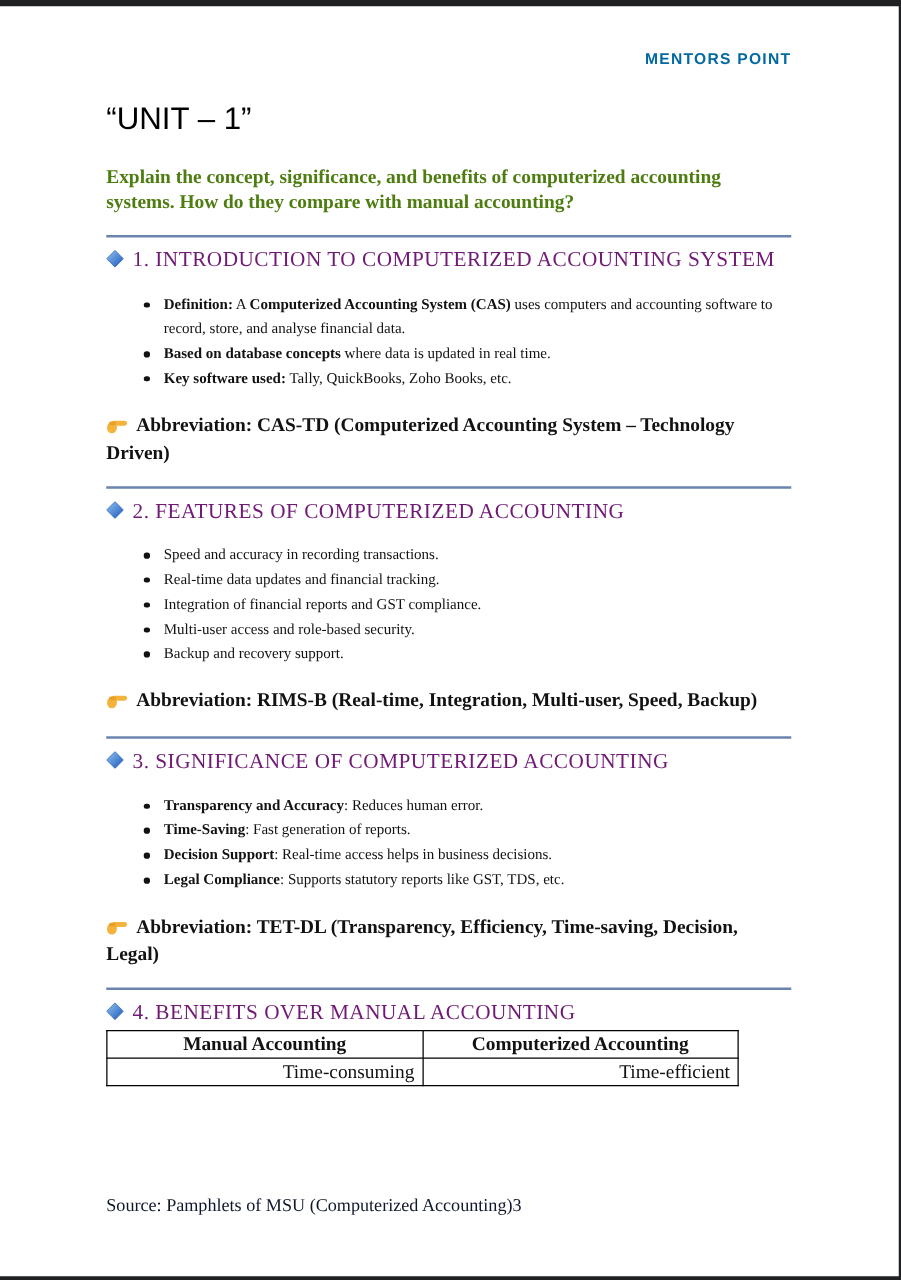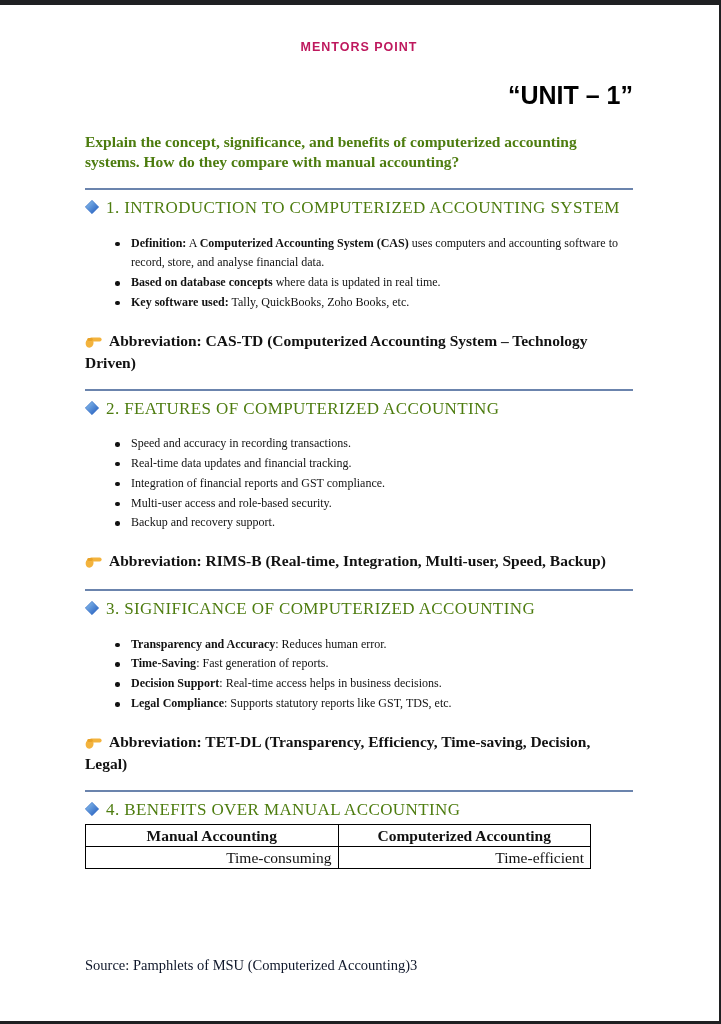--- a/index.html
+++ b/index.html
@@ -5,33 +5,33 @@
   html,body{margin:0;padding:0;background:#ffffff;}
   body{width:721px;height:1024px;overflow:hidden;}
   .page{
     position:relative;width:721px;height:1024px;background:#ffffff;
     box-sizing:border-box;
     border-top:5px solid #1f2022;border-bottom:3px solid #1f2022;border-right:2px solid #1f2022;
     font-family:"Liberation Serif",serif;color:#121212;
   }
   .content{padding:35px 86px 0 85px;}
   .brand{
-    text-align:center;font-family:"Liberation Sans",sans-serif;font-weight:700;
-    font-size:12.5px;letter-spacing:1px;color:#be185d;
+    text-align:right;font-family:"Liberation Sans",sans-serif;font-weight:700;
+    font-size:12.5px;letter-spacing:1px;color:#0369a1;
   }
   .title{
-    text-align:right;font-family:"Liberation Sans",sans-serif;font-weight:700;
+    text-align:left;font-family:"Liberation Sans",sans-serif;font-weight:400;
     font-size:25px;color:#000;margin:27px 0 0 0;
   }
   .question{
     color:#4d7c0f;font-weight:700;font-size:15.5px;line-height:20px;margin:22px 0 0 0;
   }
   .rule{border:0;border-top:2px solid #6b84ad;height:0;margin:16px 0 0 0;}
   .sec-heading{
-    font-size:17px;font-weight:400;letter-spacing:.4px;line-height:21.5px;margin:7px 0 0 0;color:#4d7c0f;
+    font-size:17px;font-weight:400;letter-spacing:.4px;line-height:21.5px;margin:7px 0 0 0;color:#701a75;
   }
   .diamond-wrap{display:inline-block;margin-right:7px;vertical-align:-1px;}
   ul.bullets{margin:14px 0 0 0;padding:0 0 0 30px;list-style:none;}
   ul.bullets li{
     position:relative;font-size:12px;line-height:19.8px;padding-left:16px;margin:0;
   }
   ul.bullets li::before{
     content:"";position:absolute;left:0;top:8px;width:4.5px;height:4.5px;border-radius:50%;background:#121212;
   }
   .abbrev{font-weight:700;font-size:15.5px;line-height:20px;margin:18px 0 0 0;}

